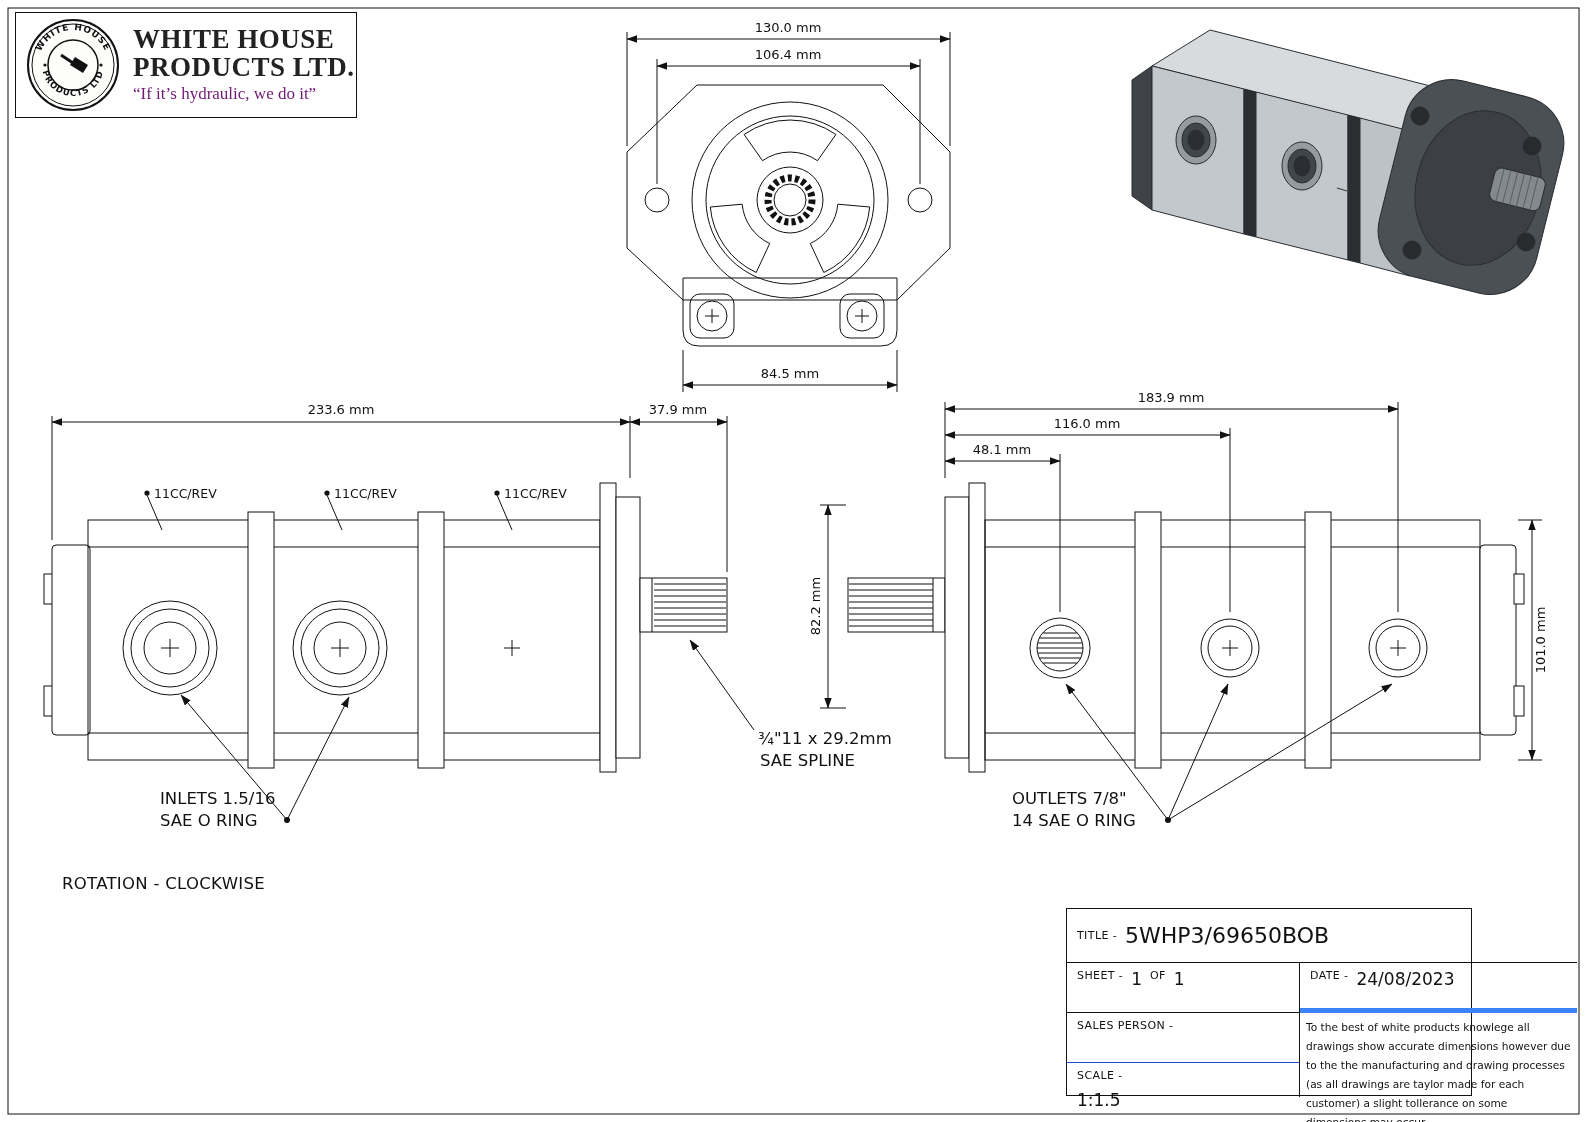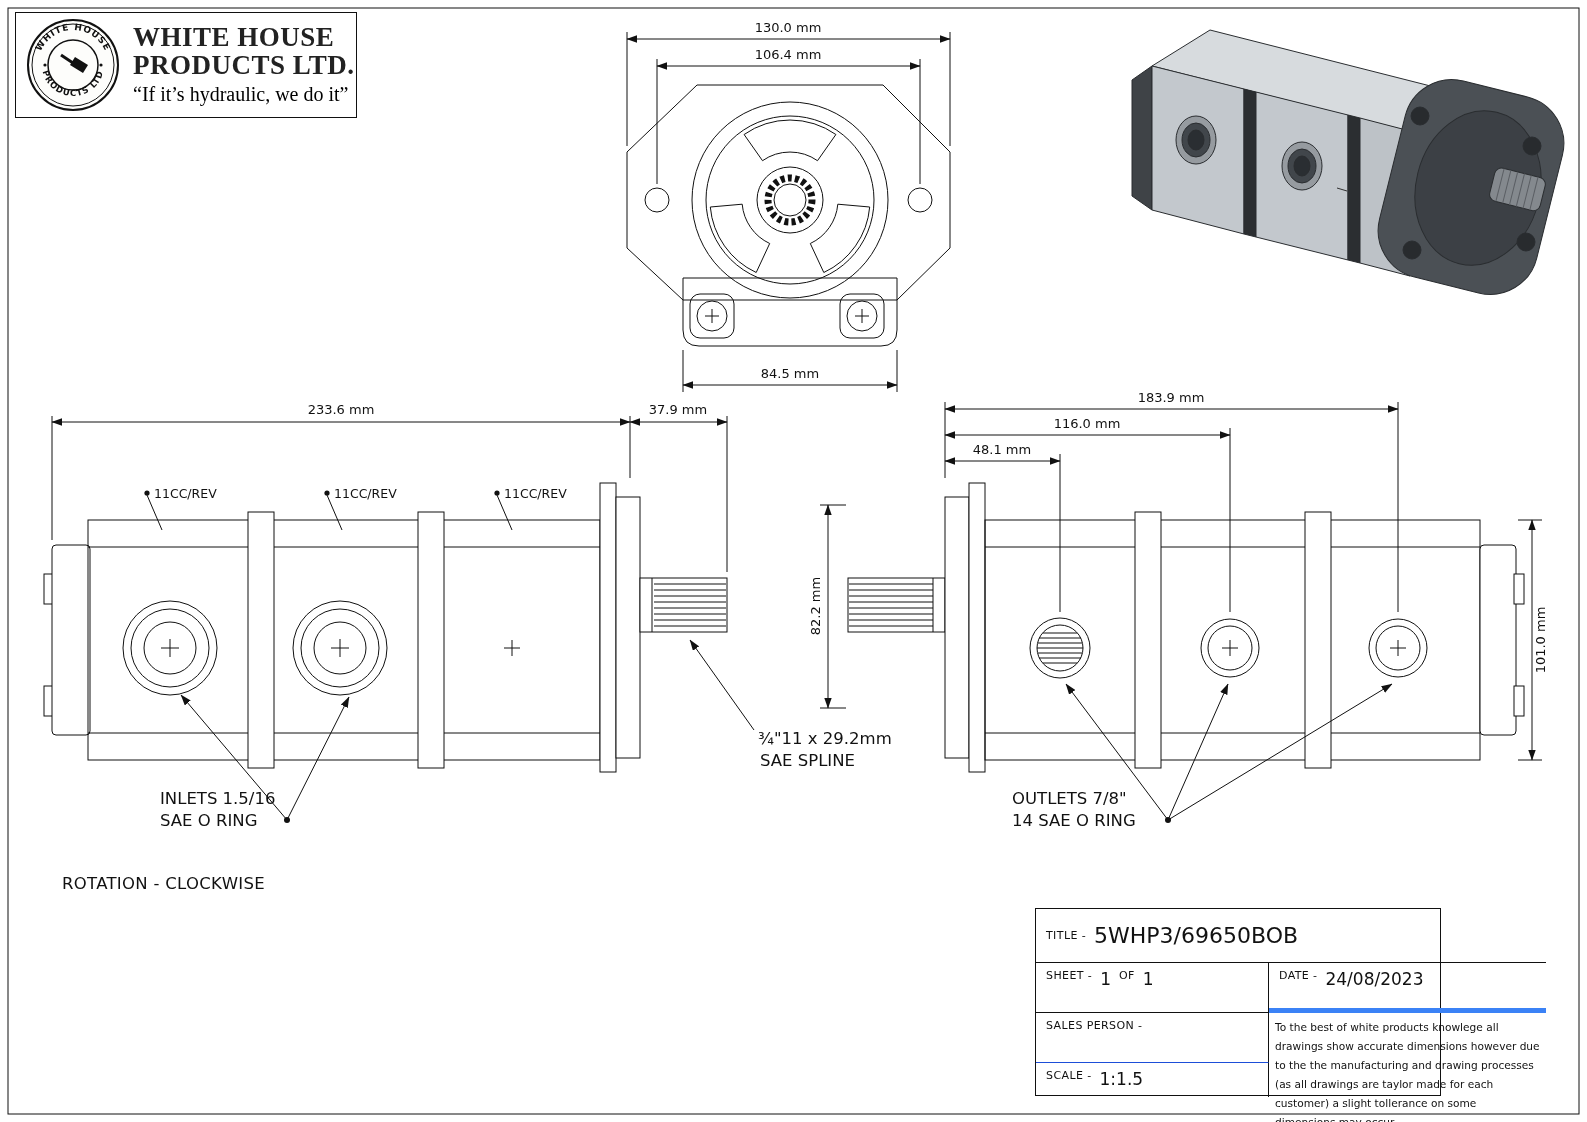--- a/index.html
+++ b/index.html
@@ -21,35 +21,35 @@
     border:1.3px solid #111; background:#fff; display:flex; align-items:center;
     box-sizing:border-box;
   }
   .logo-stamp { margin-left:7px; flex:0 0 auto; }
   .logo-text { margin-left:10px; }
   .logo-name {
     font-family:"Liberation Serif", serif; font-weight:bold; font-size:27px;
     line-height:1.02; letter-spacing:.5px; color:#222;
   }
   .logo-tagline {
-    font-family:"Liberation Serif", serif; font-size:20px; color:#000000; margin-top:3px;
+    font-family:"Liberation Serif", serif; font-size:17px; color:#701a75; margin-top:3px;
   }
 
   .title-block {
-    position:absolute; left:1035px; top:908px; width:406px; height:188px;
+    position:absolute; left:1066px; top:908px; width:406px; height:188px;
     display:grid; grid-template-columns:233px 277px; grid-template-rows:54px 50px 50px 34px;
     border:1.5px solid #111; box-sizing:border-box; background:#fff;
   }
   .tb-cell { box-sizing:border-box; padding:6px 10px; display:flex; align-items:flex-start; gap:8px; }
   .tb-title   { grid-area:1/1/2/3; border-bottom:1px solid #111; align-items:center; }
   .tb-sheet   { grid-area:2/1/3/2; border-right:1px solid #111; border-bottom:1px solid #111; }
   .tb-date    { grid-area:2/2/3/3; border-bottom:5px solid #3b82f6; }
   .tb-sales   { grid-area:3/1/4/2; border-right:1px solid #111; border-bottom:1px solid #1d4ed8; }
   .tb-disc    { grid-area:3/2/5/3; display:block; padding:3px 6px; }
-  .tb-scale   { grid-area:4/1/5/2; border-right:1px solid #111; }
+  .tb-scale   { grid-area:4/1/5/2; border-right:1px solid #111;flex-direction:column; }
   .tb-label { font-size:11px; letter-spacing:.4px; }
   .tb-value { font-size:17px; }
   .tb-value-lg { font-size:22px; }
   .tb-disclaimer { font-size:10.6px; line-height:1.25; }
 </style>
 </head>
 <body>
 
 <div class="sheet">
 

